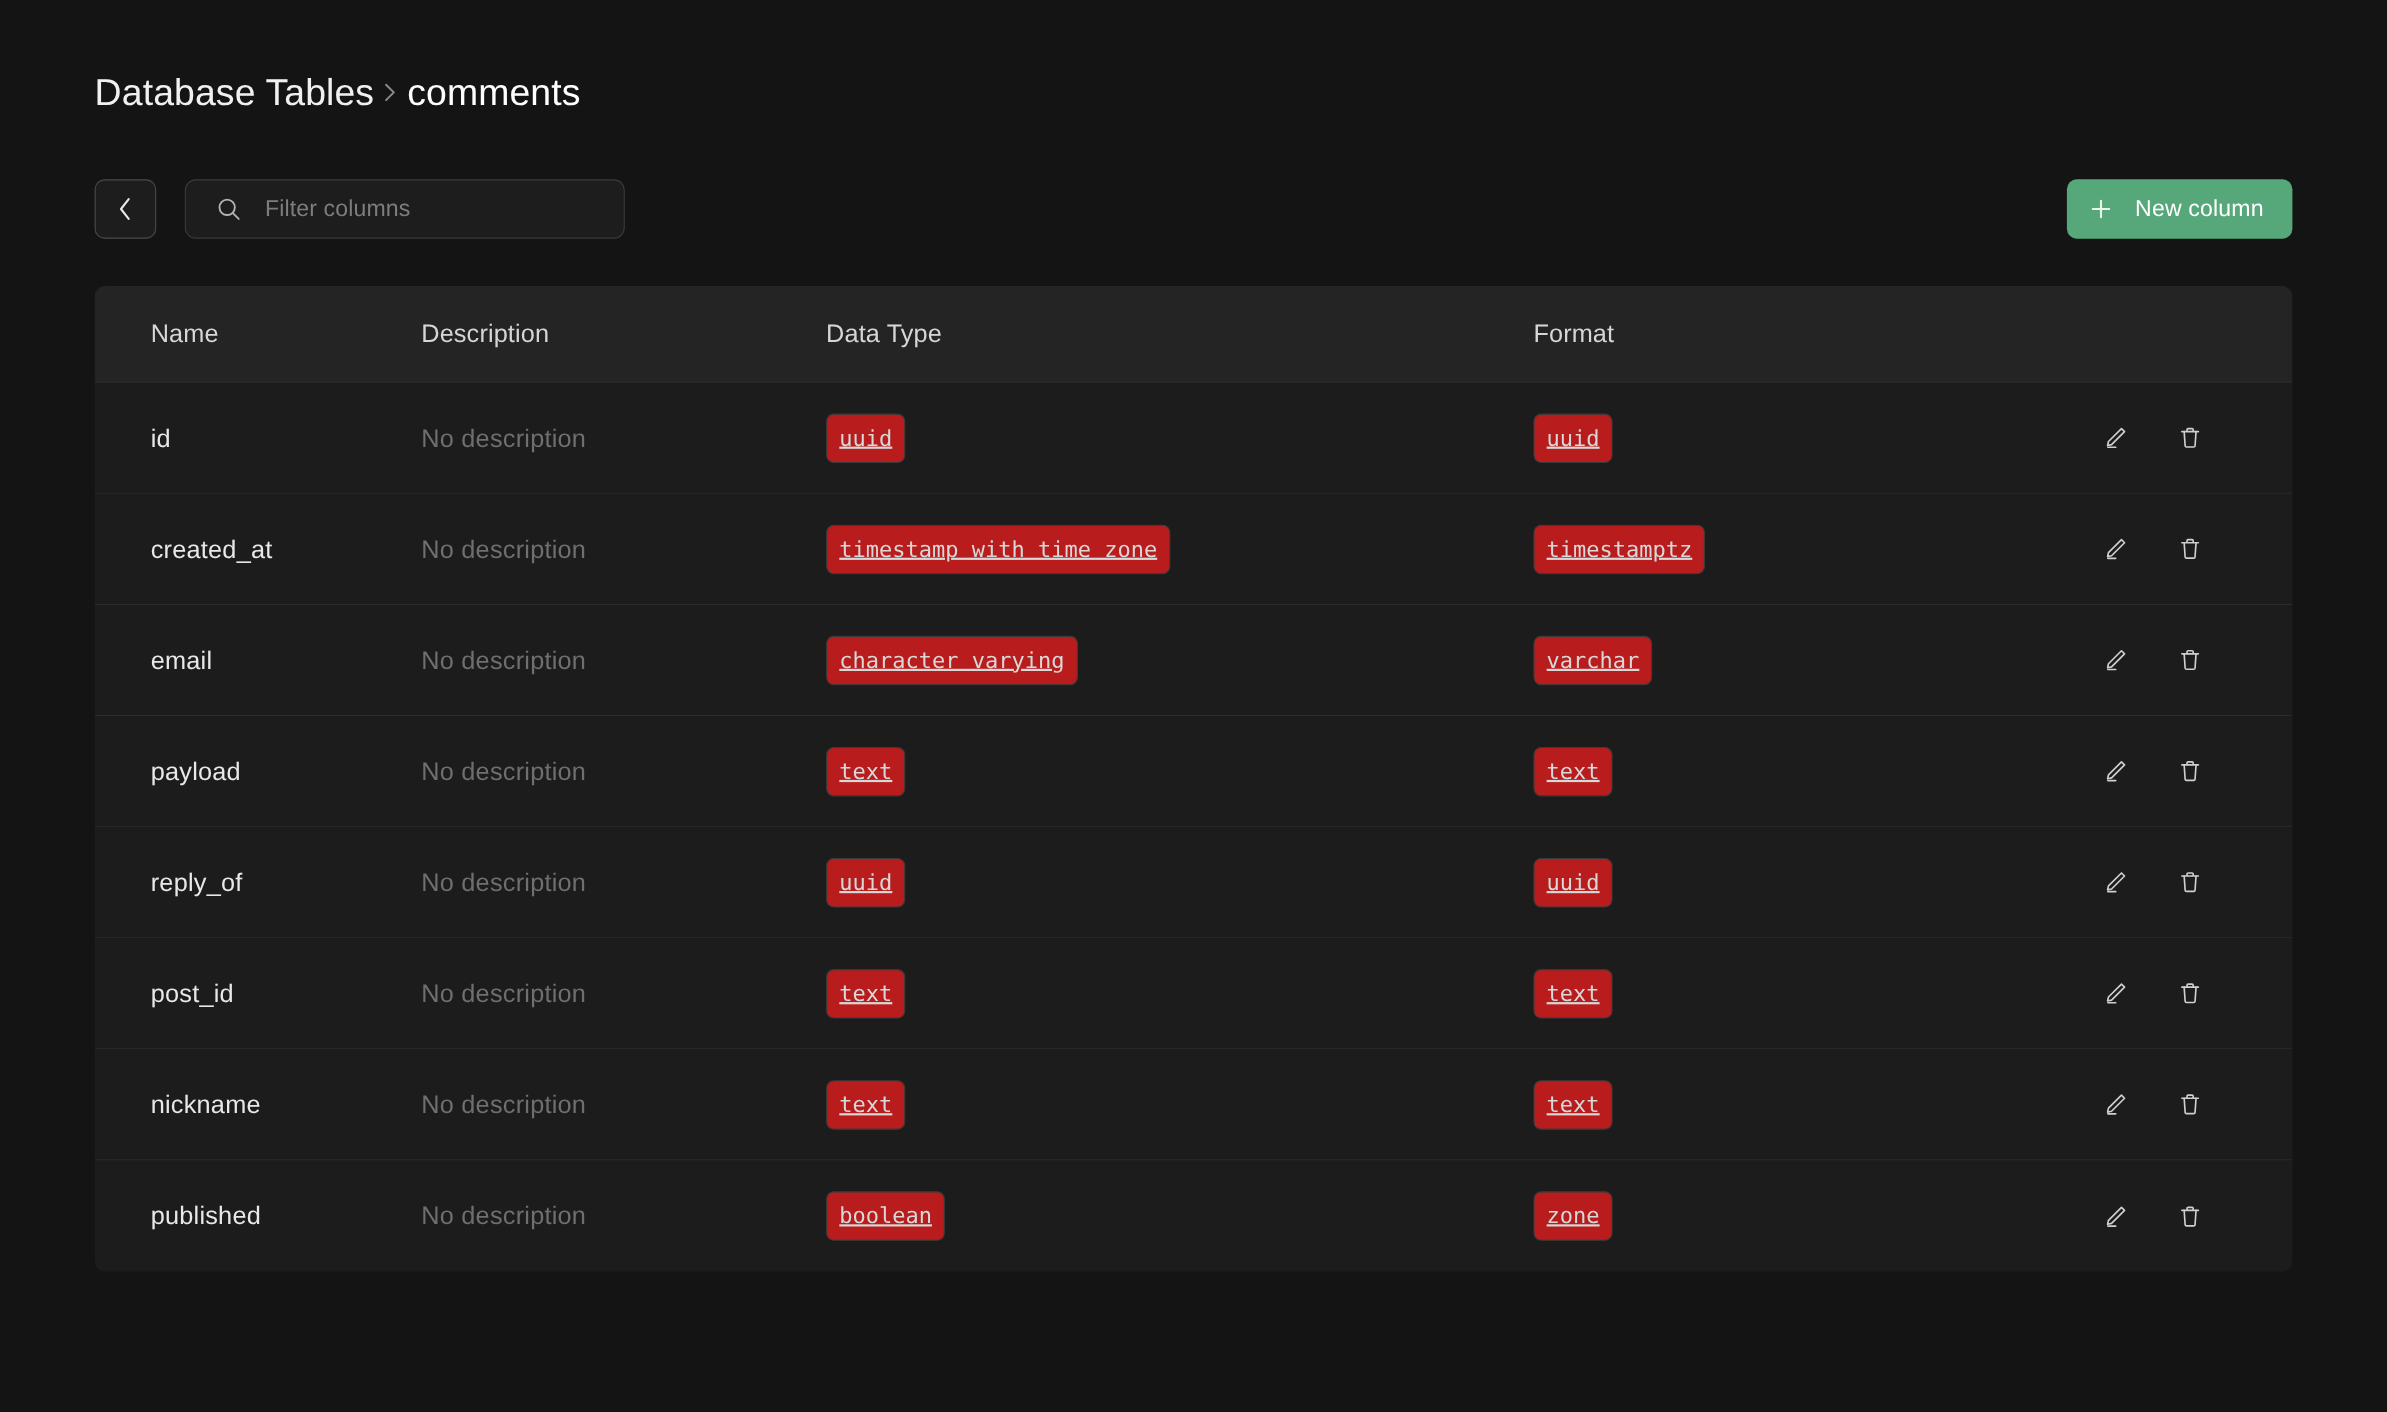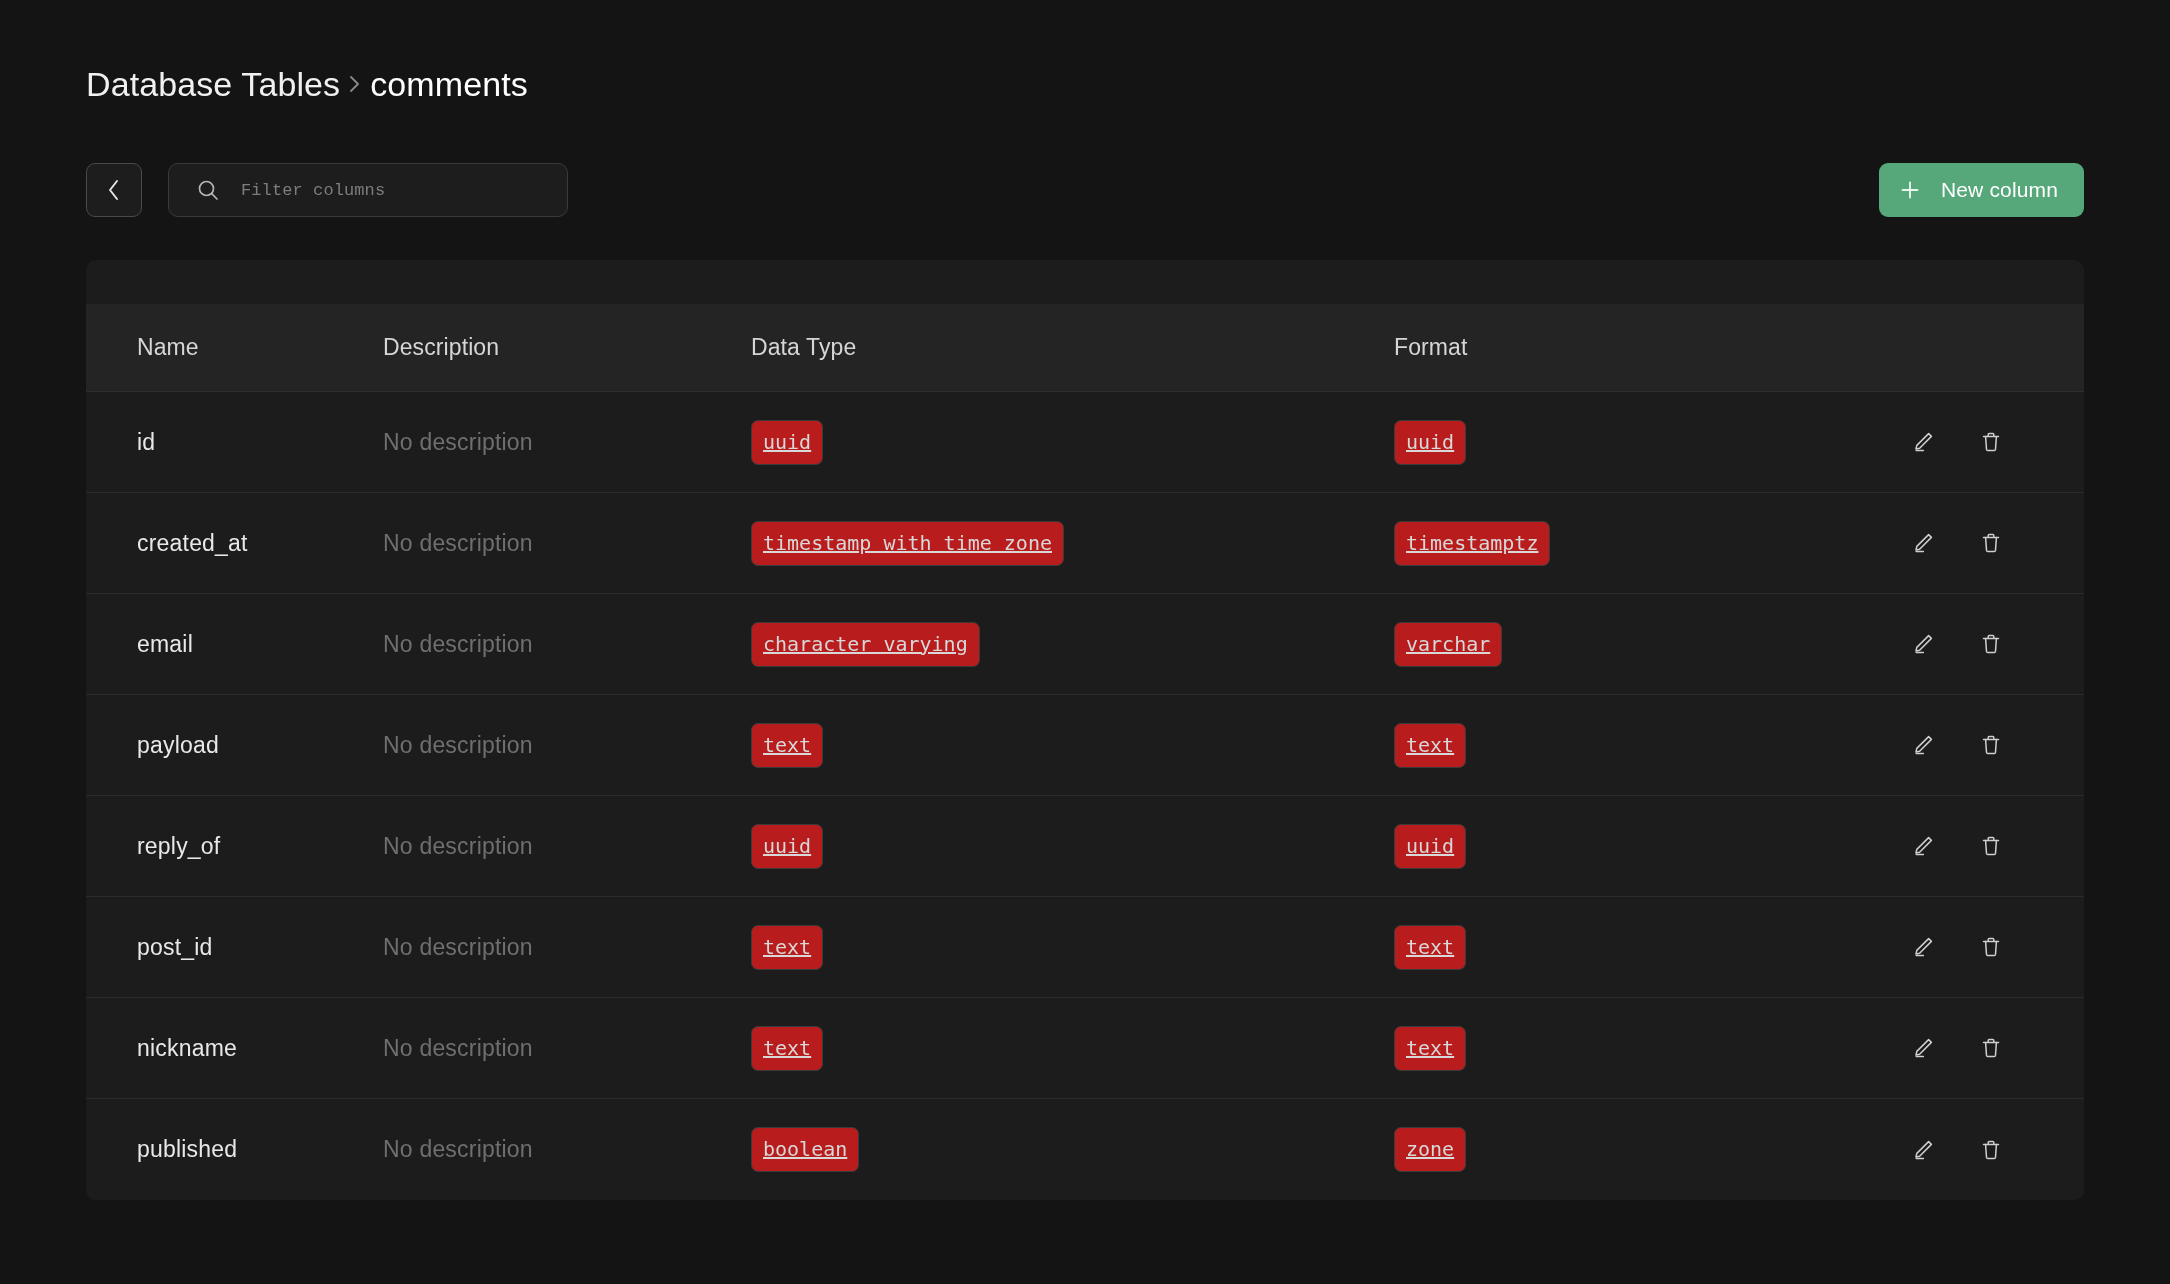--- a/index.html
+++ b/index.html
@@ -98,22 +98,22 @@
     display: flex;
     align-items: center;
     justify-content: center;
   }
   .search-input {
     flex: 1 1 auto;
     background: transparent;
     border: 0;
     outline: 0;
     color: #e4e4e4;
-    font-family: Liberation Mono, monospace;
-    font-size: 17px;
+    font-family: Liberation Sans, sans-serif;
+    font-size: 21px;
     letter-spacing: 0.1px;
     height: 100%;
   }
   .search-input::placeholder { color: #7d7d7d; }
 
   .spacer { flex: 1 1 auto; }
 
   .new-col-btn {
     flex: 0 0 auto;
     height: 54px;
@@ -148,21 +148,20 @@
     border-radius: 10px;
     overflow: hidden;
     background: #1c1c1c;
   }
   .t-head {
     display: flex;
     align-items: center;
     height: 88px;
     background: #242424;
     border-bottom: 1px solid #2e2e2e;
-    margin-top: 44px;
   }
   .t-head .cell {
     font-size: 23px;
     color: #d6d6d6;
     letter-spacing: 0.1px;
   }
   .t-row {
     display: flex;
     align-items: center;
     height: 101px;

